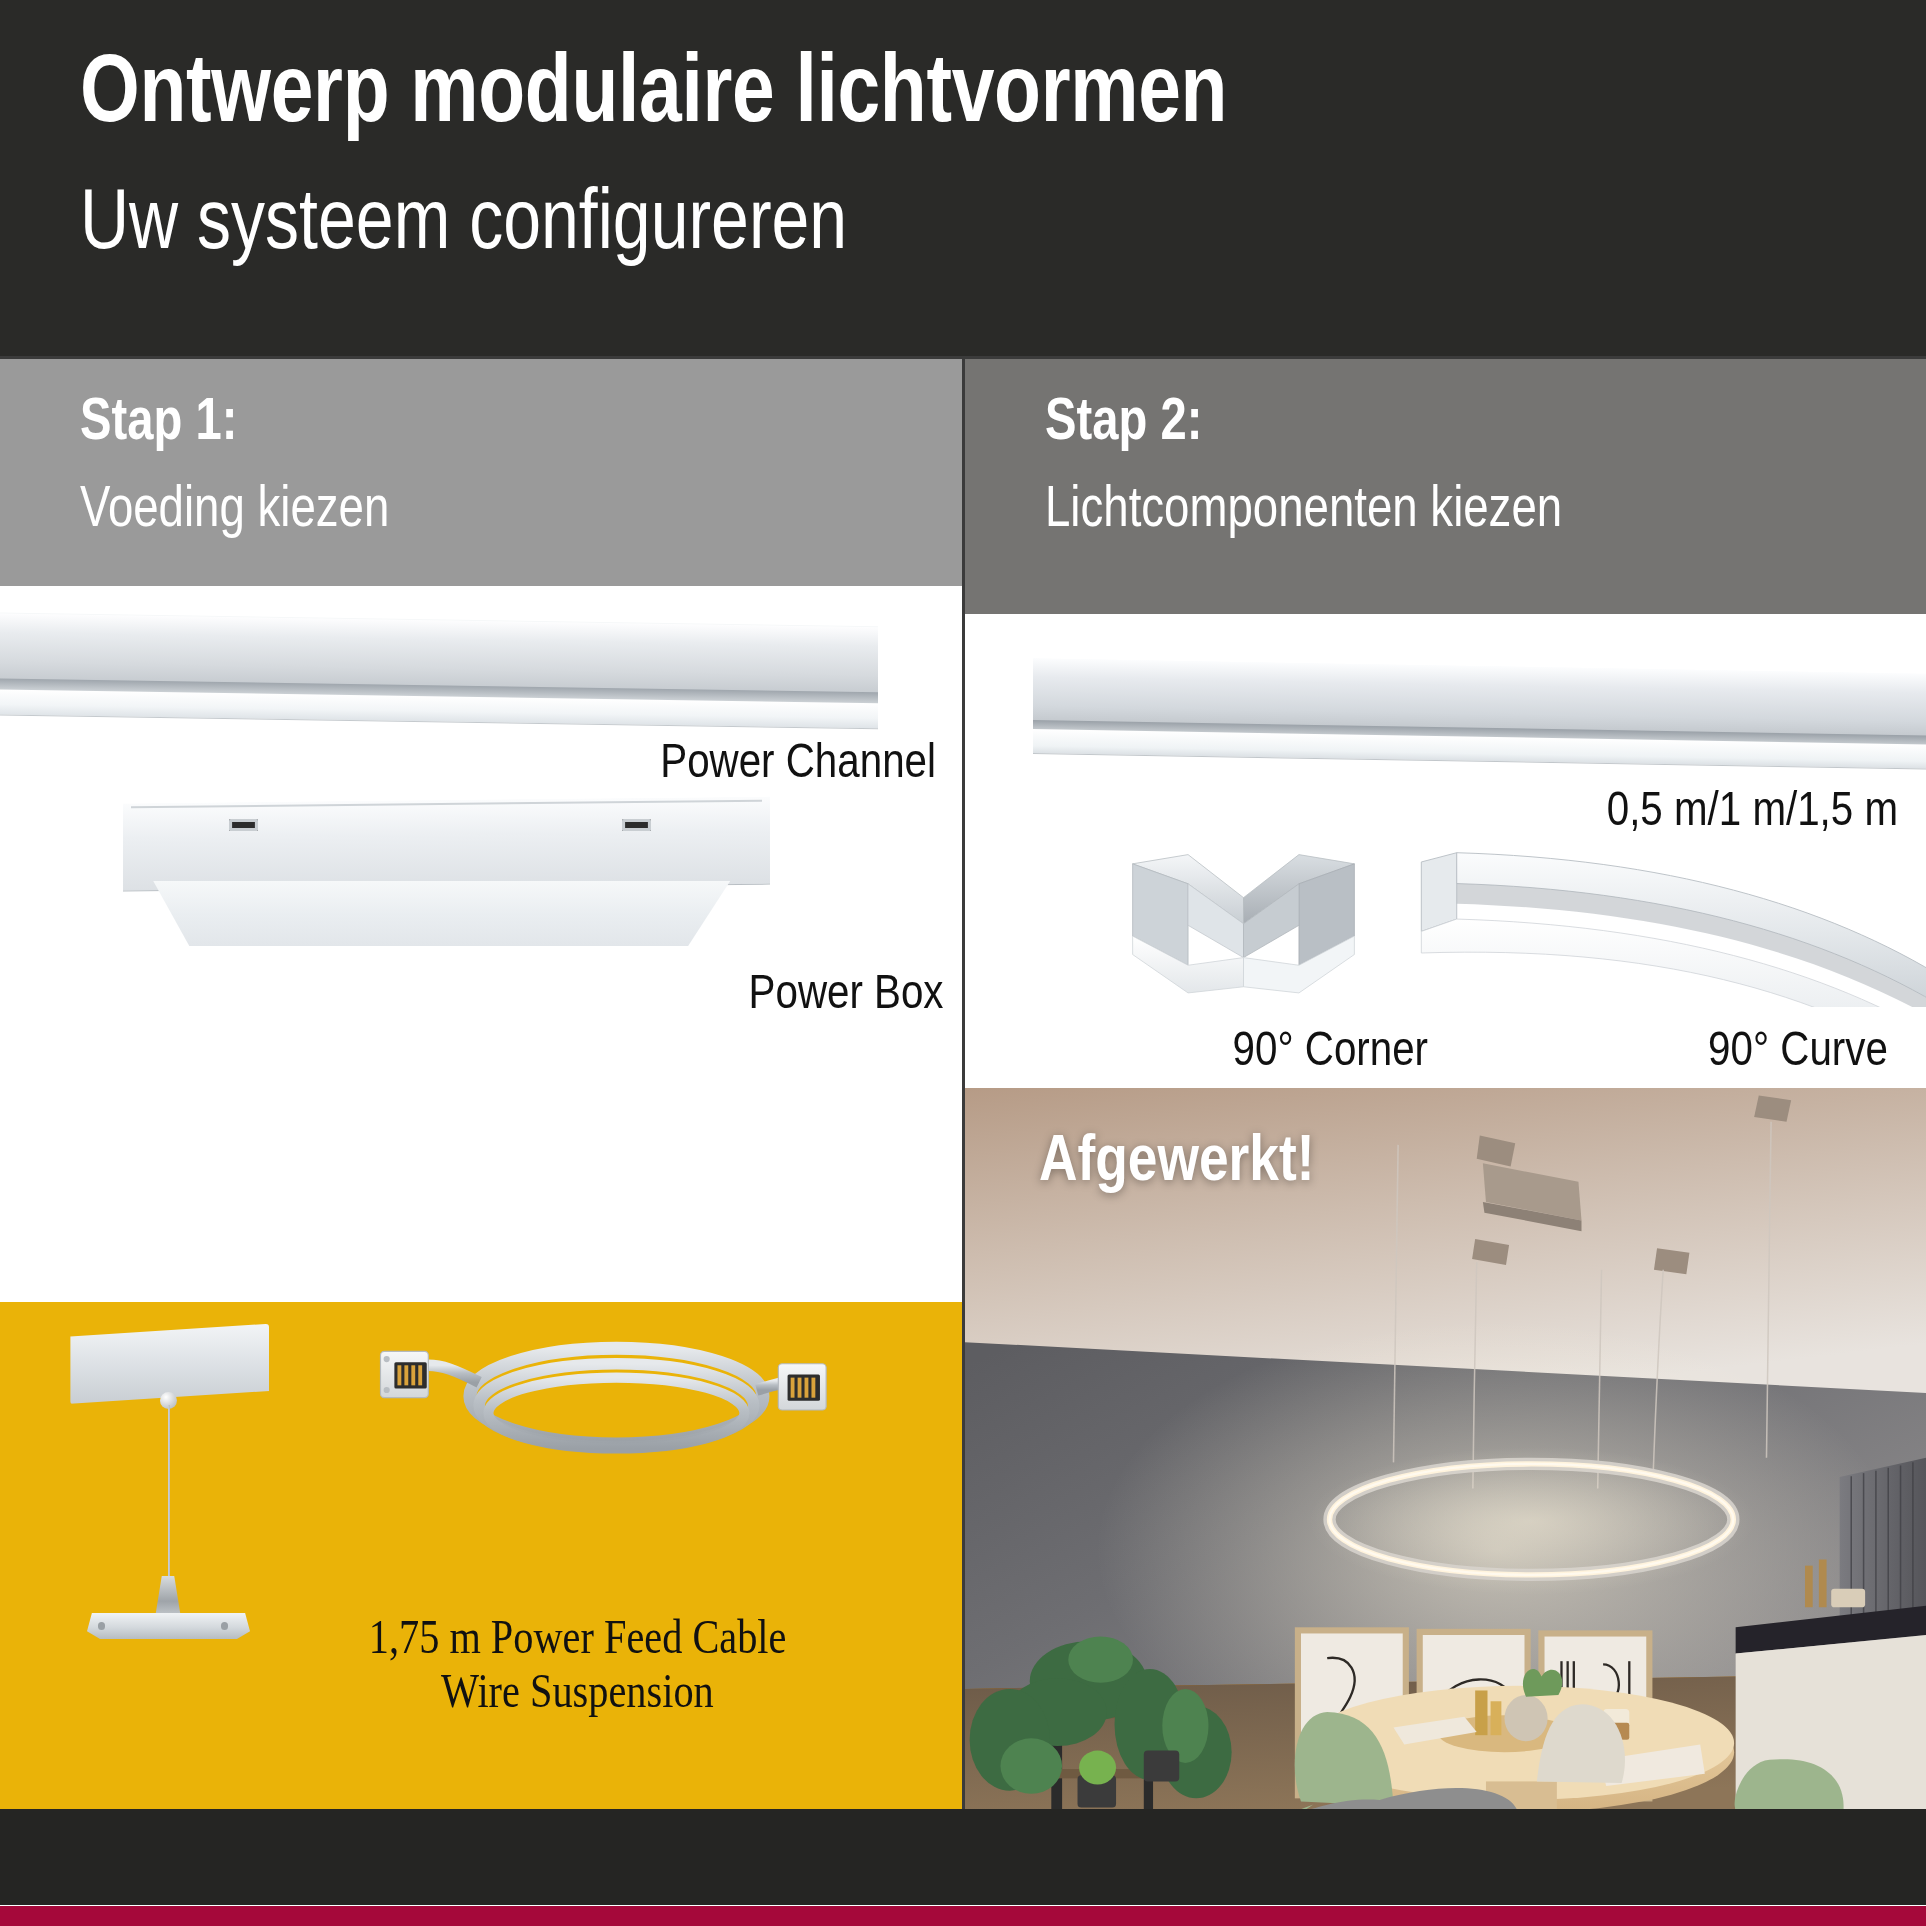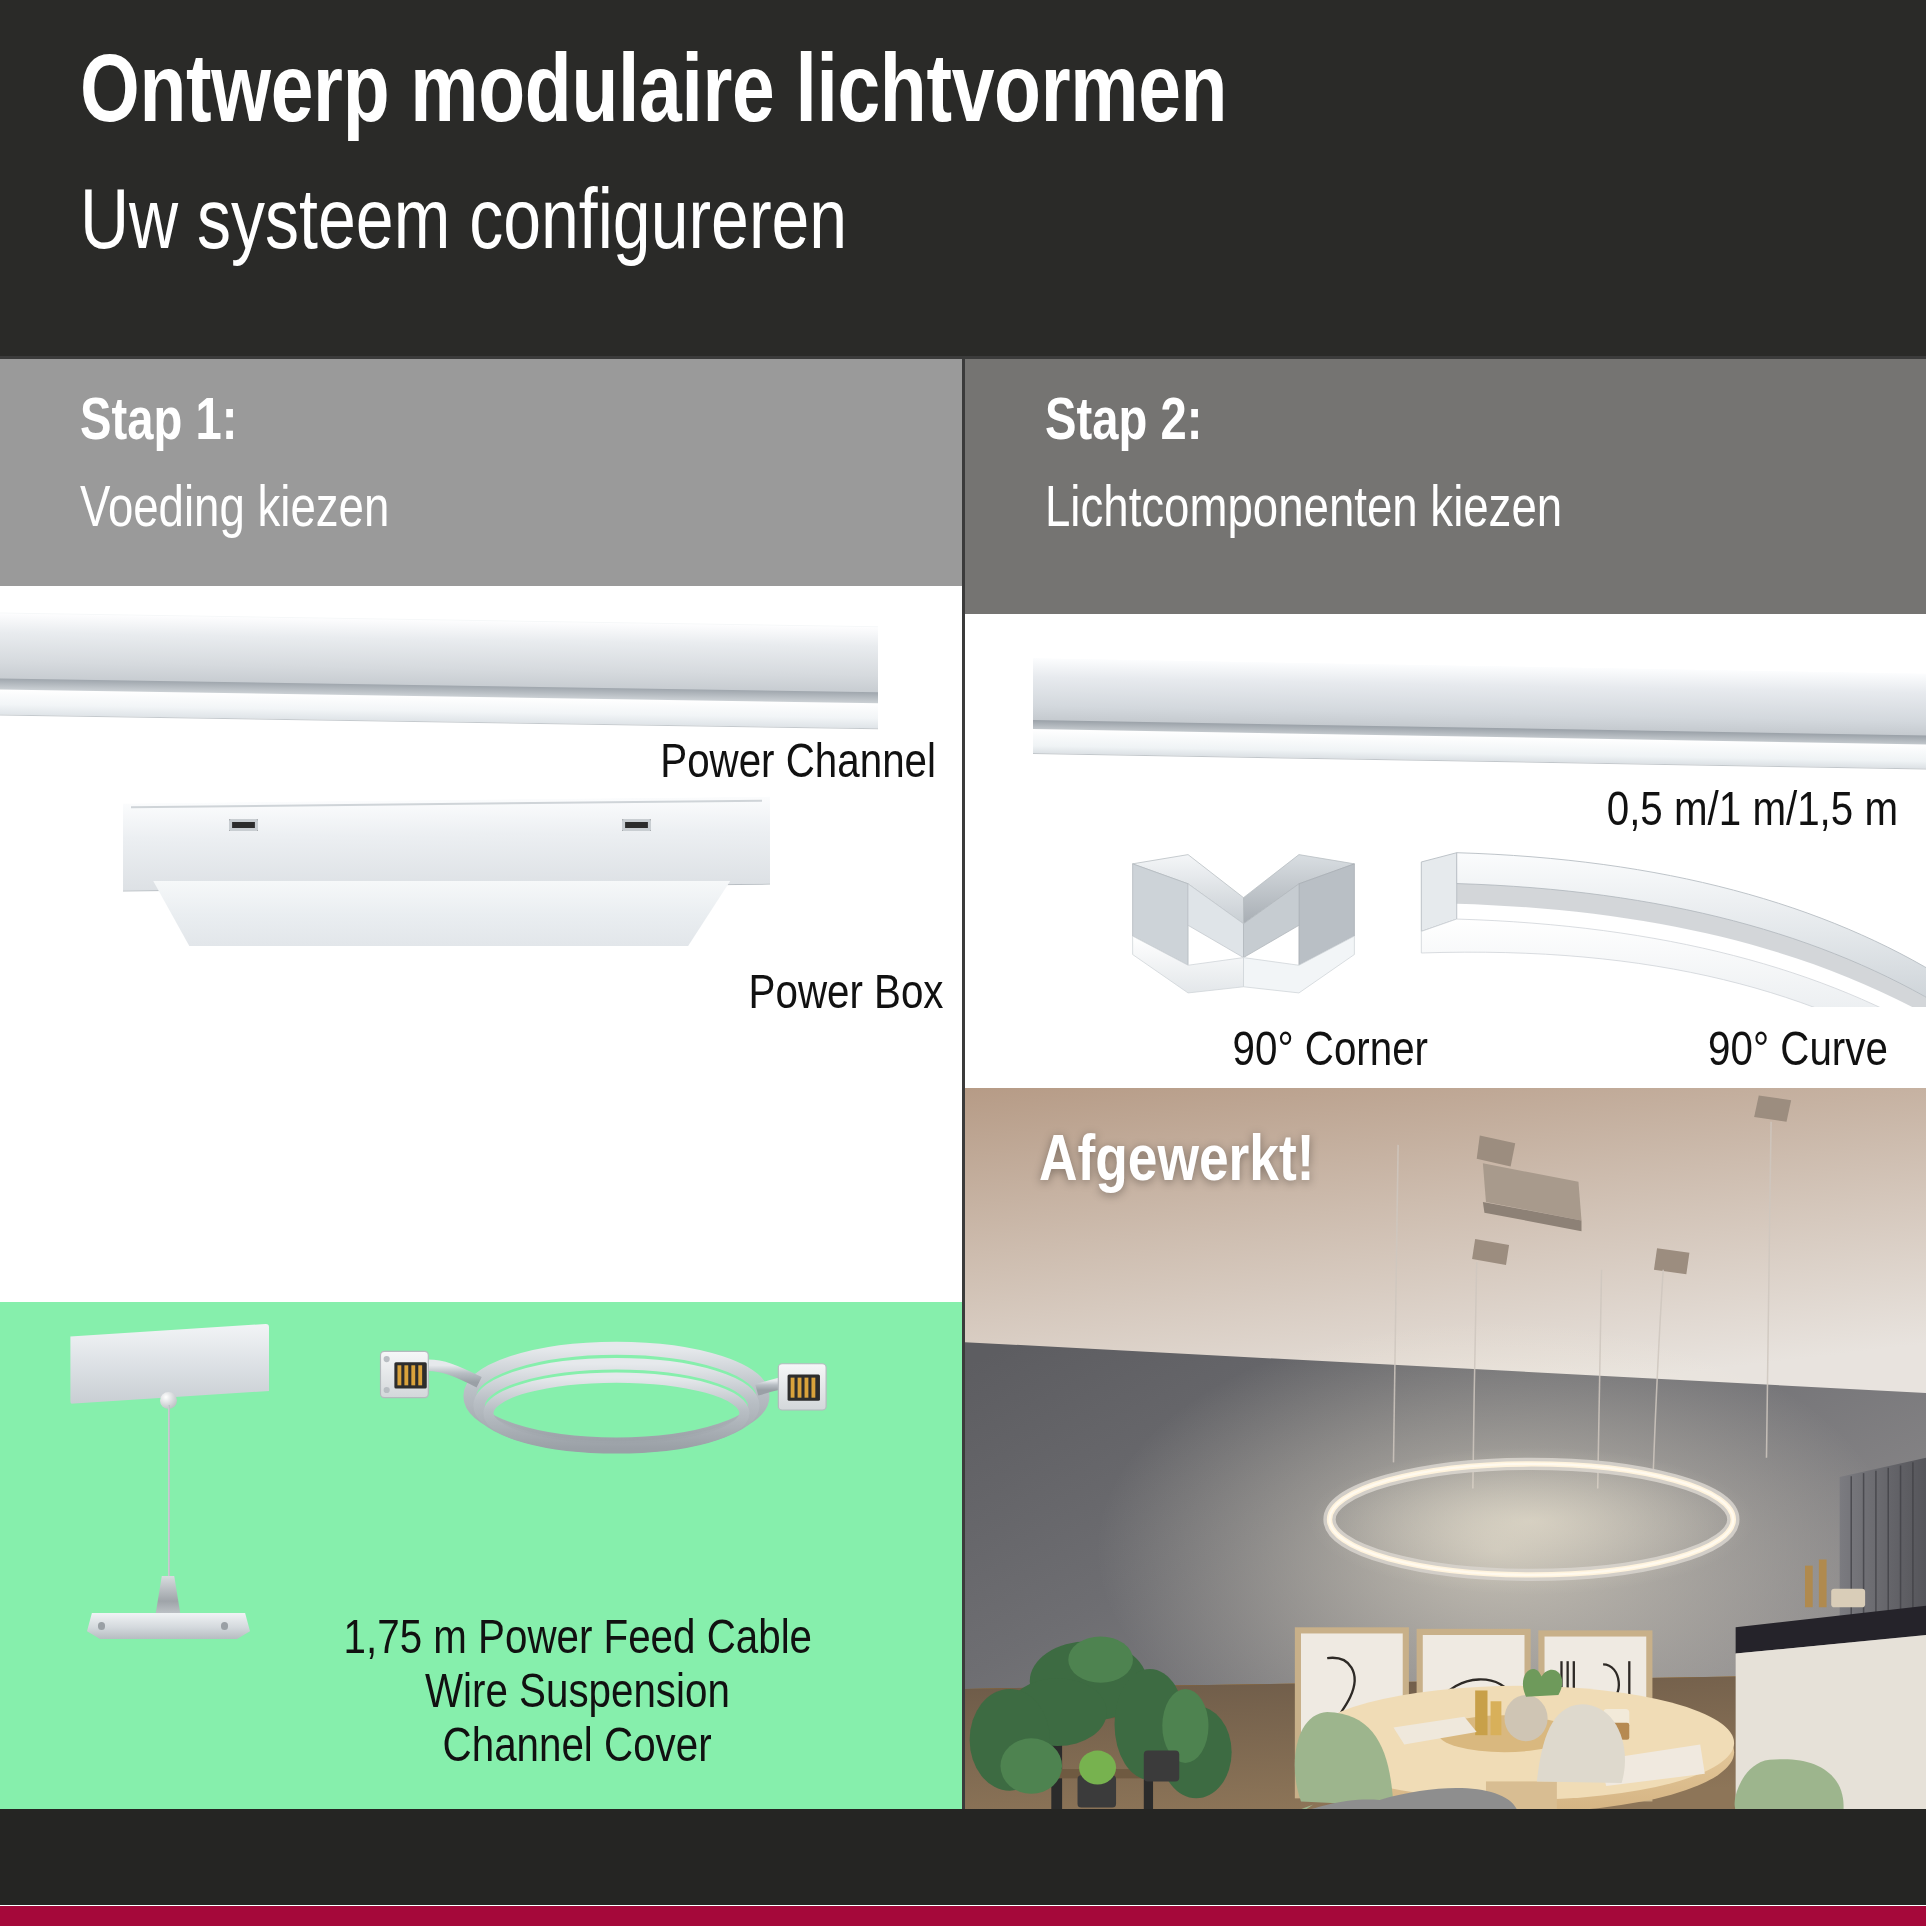--- a/index.html
+++ b/index.html
@@ -203,21 +203,21 @@
     font-size:59px; font-weight:bold; color:#fff; line-height:1;
     transform:scaleX(0.80); transform-origin:left top; white-space:nowrap;
   }
   .opt-label{
     position:absolute; left:80px; top:116px;
     font-size:57px; color:#fff; line-height:1;
     transform:scaleX(0.80); transform-origin:left top; white-space:nowrap;
   }
 
   
-  .q3-inner{ position:absolute; left:0; top:214px; width:962px; height:507px; background:#86efac; }
+  .q3-inner{ position:absolute; left:0; top:214px; width:962px; height:507px; background:#eab308;font-family:Liberation Serif, serif; }
 
   .opt-text{
     position:absolute; left:231px; top:308px; width:693px;
     text-align:center; font-size:48px; color:#111; line-height:1.12;
   }
   .opt-text div > span{ display:inline-block; transform:scaleX(0.84); }
 
   
   .photo{
     position:absolute; left:965px; top:1088px; width:961px; height:721px;
@@ -424,21 +424,20 @@
             <rect x="574" y="76" width="5" height="26"></rect>
               <rect x="583" y="76" width="5" height="26"></rect>
           </g>
         </g>
       </svg>
     </div>
 
     <div class="opt-text">
       <div><span>1,75 m Power Feed Cable</span></div>
       <div><span>Wire Suspension</span></div>
-      <div><span>Channel Cover</span></div>
     </div>
 
   </div>
 </div>
 
 <div class="photo">
   <svg viewBox="0 0 1247 936" preserveAspectRatio="xMidYMid slice">
     <defs>
       <linearGradient id="ceil" x1="0" y1="0" x2="0.35" y2="1">
         <stop offset="0" stop-color="#b69b86"></stop>

